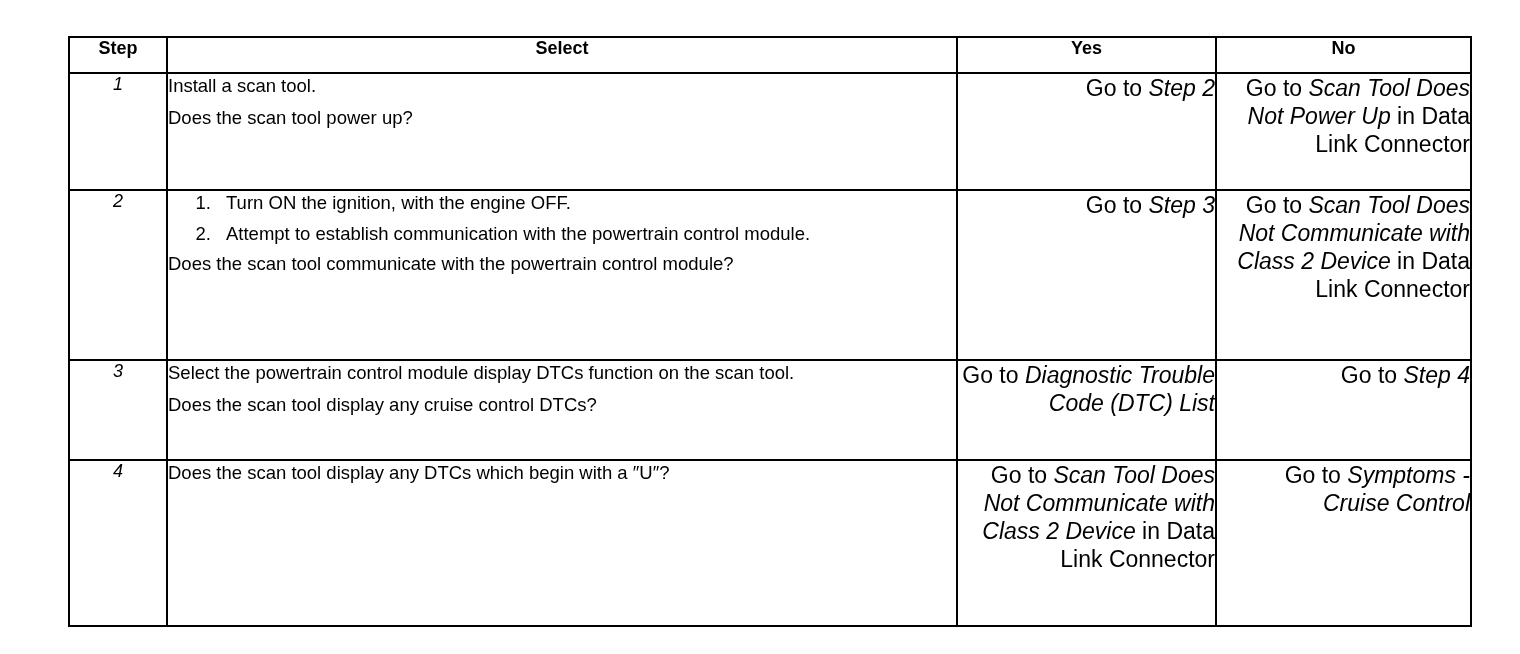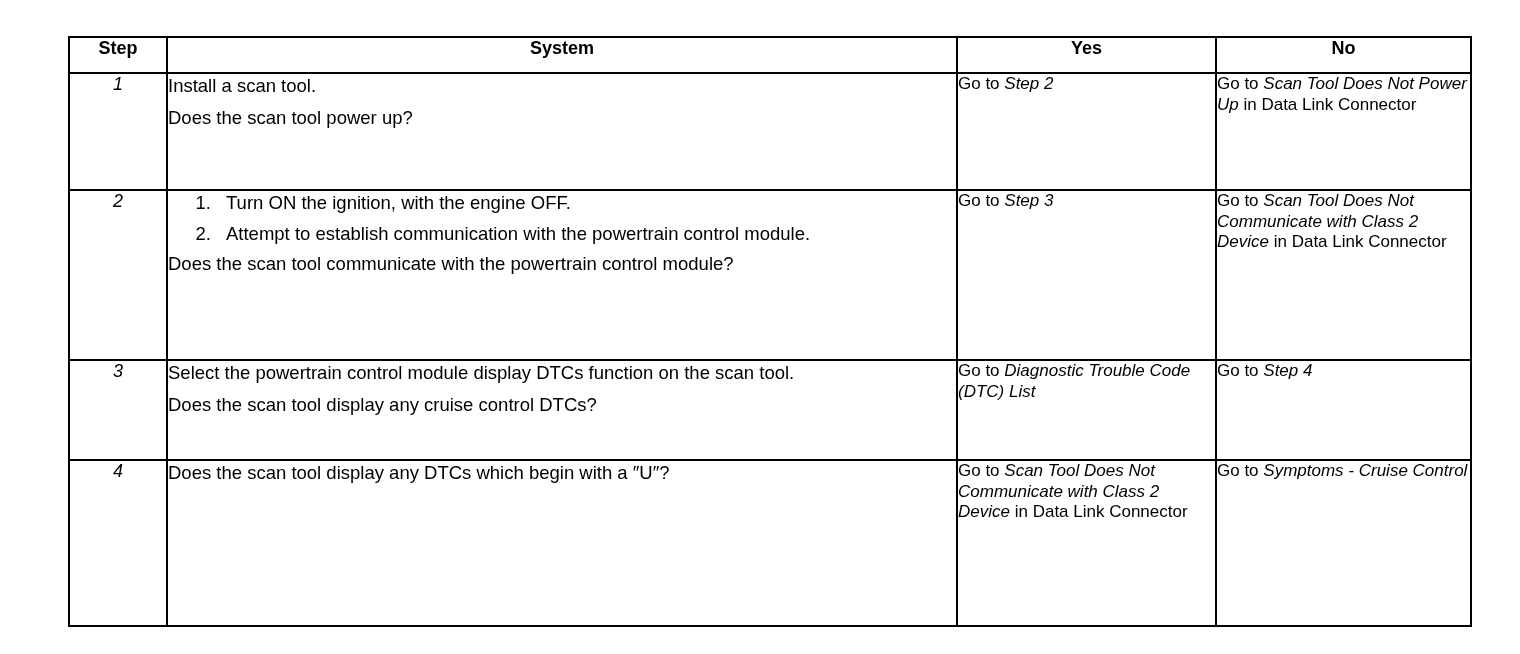--- a/index.html
+++ b/index.html
@@ -62,22 +62,22 @@
     font-size: 18px;
     font-style: italic;
   }
   td.action-cell {
     padding: 6px 10px 4px 12px;
     font-size: 18.5px;
     line-height: 1.32;
     vertical-align: top;
   }
   td.ans-cell {
-    text-align: left;
-    font-size: 17px;
+    text-align: right;
+    font-size: 23px;
     line-height: 1.22;
     padding: 5px 6px 6px 6px;
   }
   td.ans-top    { vertical-align: top; }
   td.ans-bottom { vertical-align: bottom; padding-bottom: 9px; }
 
   .act-line { margin: 0 0 8px 0; }
   .act-line:last-child { margin-bottom: 0; }
 
   ol.act-list {
@@ -108,21 +108,21 @@
   <table class="flow">
     <colgroup>
       <col class="c-step">
         <col class="c-act">
         <col class="c-yes">
         <col class="c-no">
     </colgroup>
     <thead>
       <tr>
         <th>Step</th>
-        <th>System</th>
+        <th>Select</th>
         <th>Yes</th>
         <th>No</th>
       </tr>
     </thead>
     <tbody>
 
       <tr class="r1">
         <td class="step-cell">1</td>
         <td class="action-cell">
           <p class="act-line">Install a scan tool.</p>

